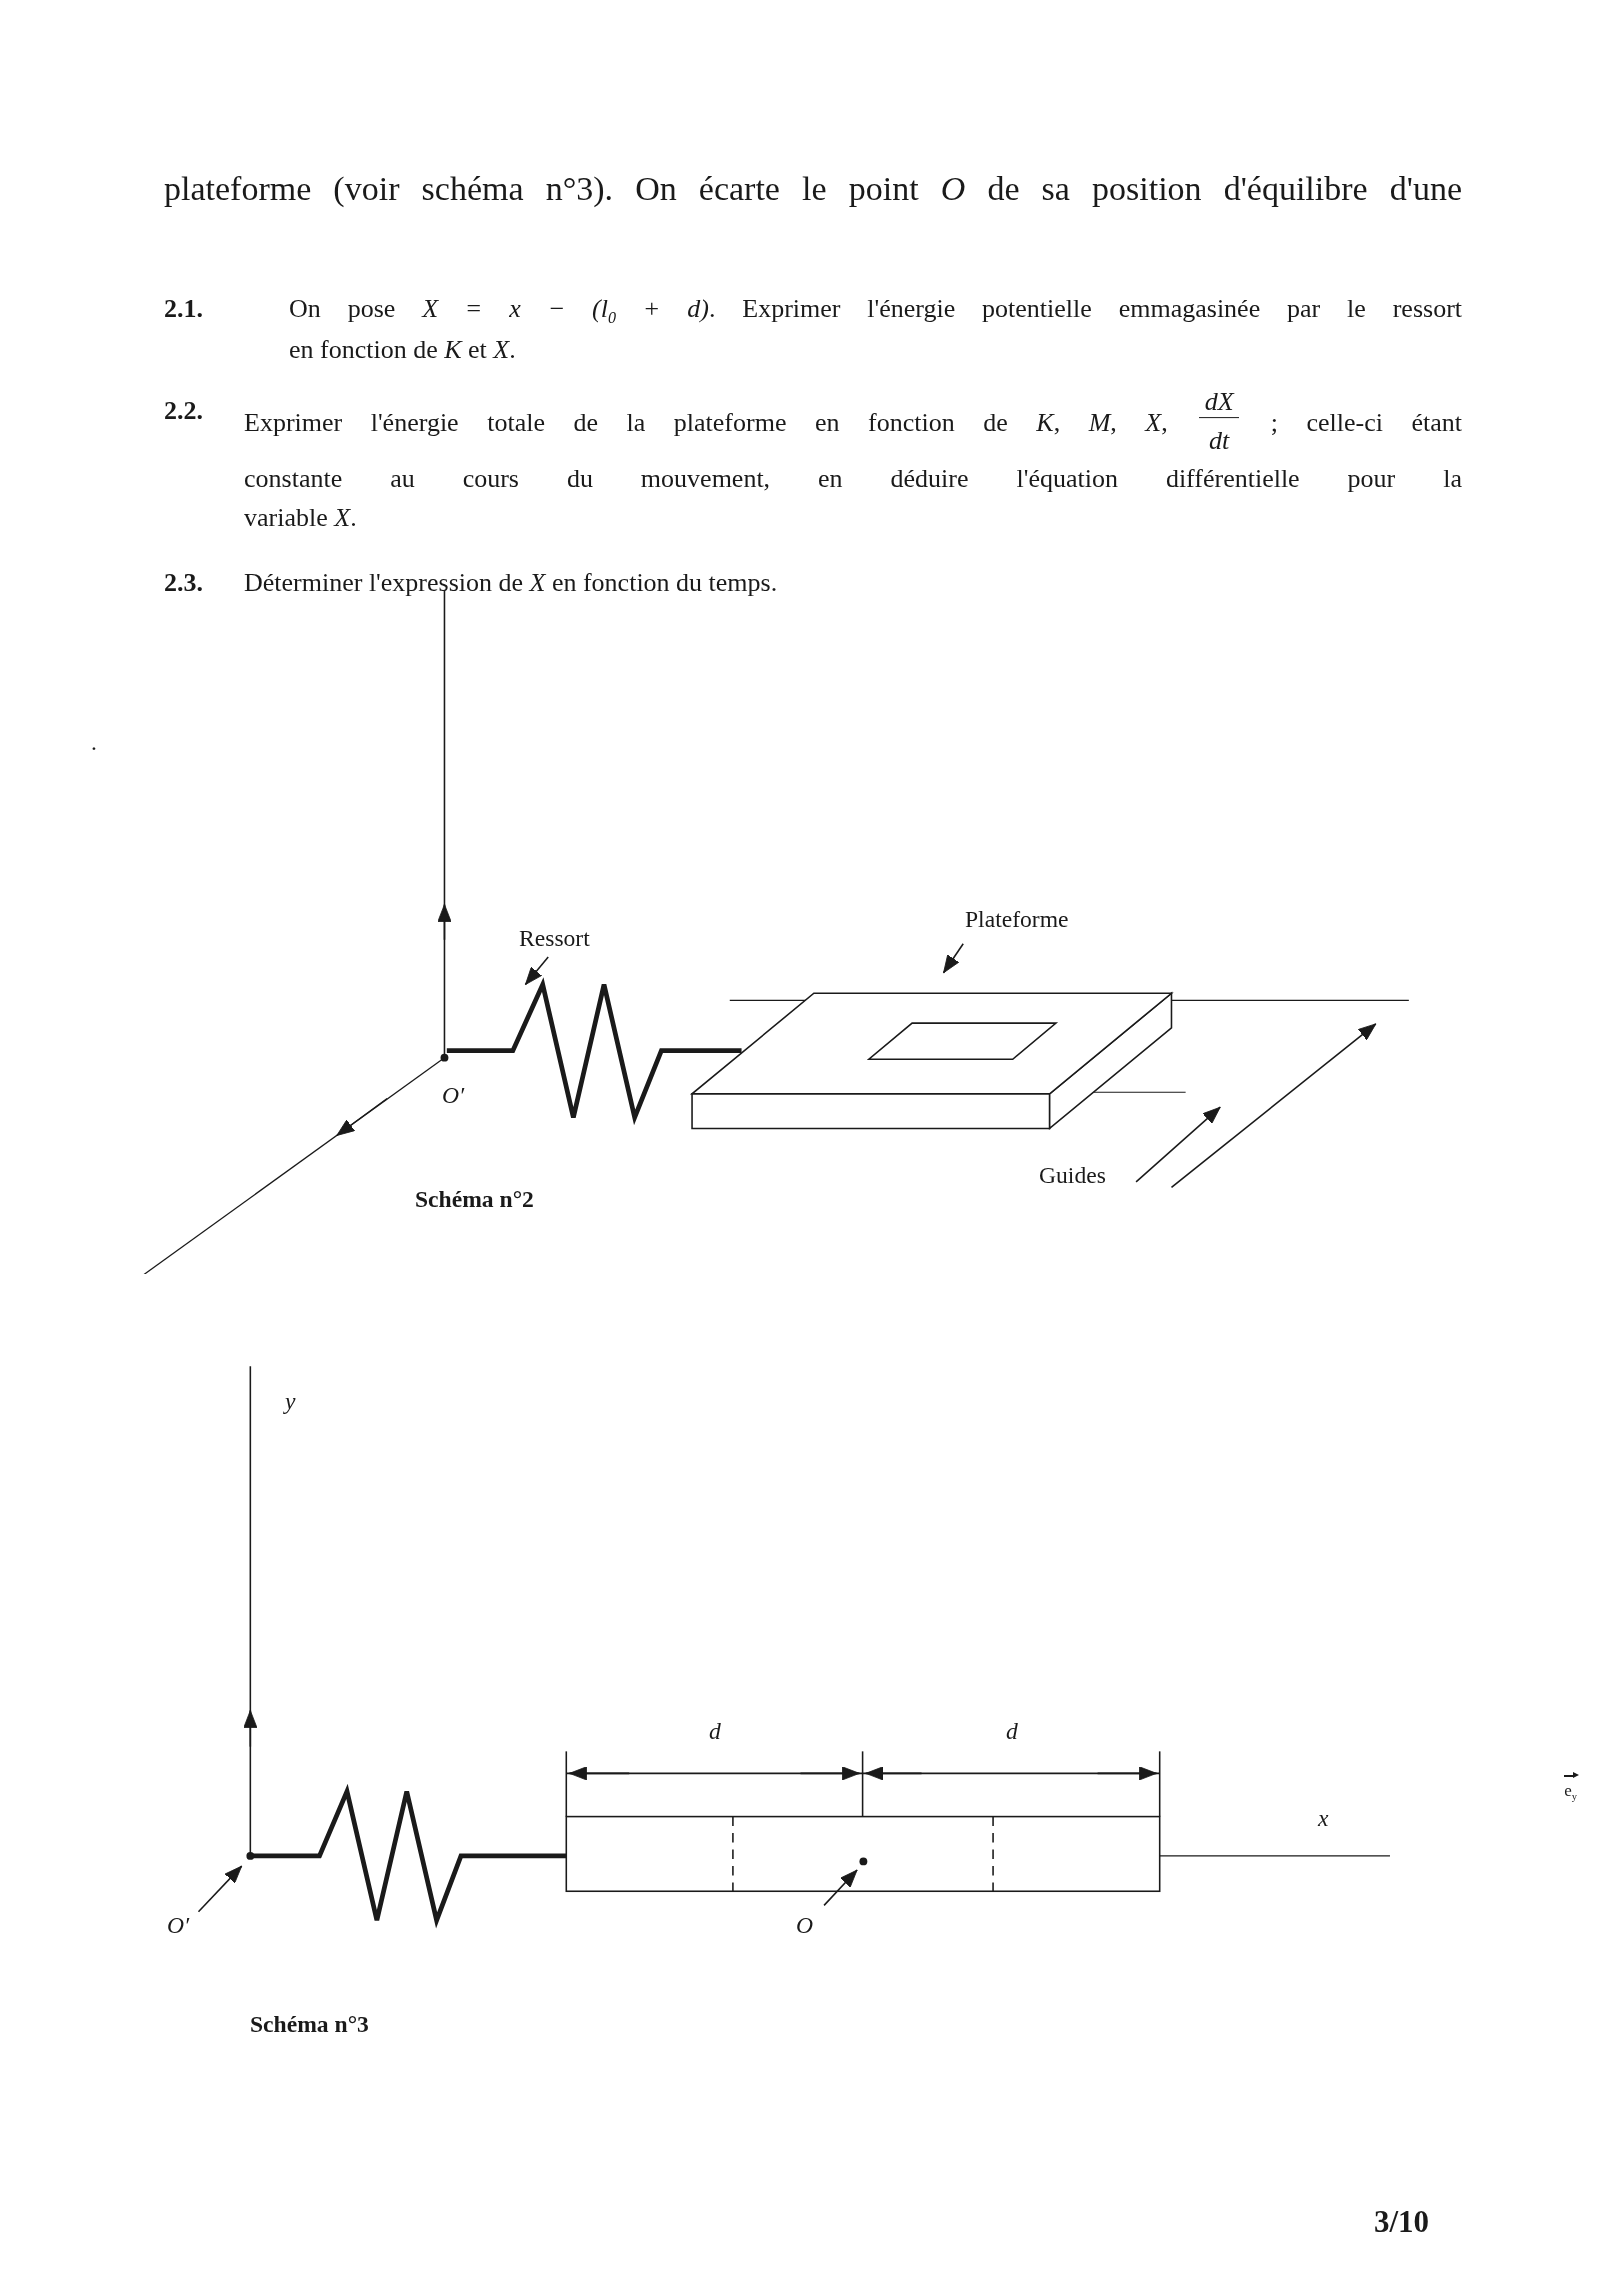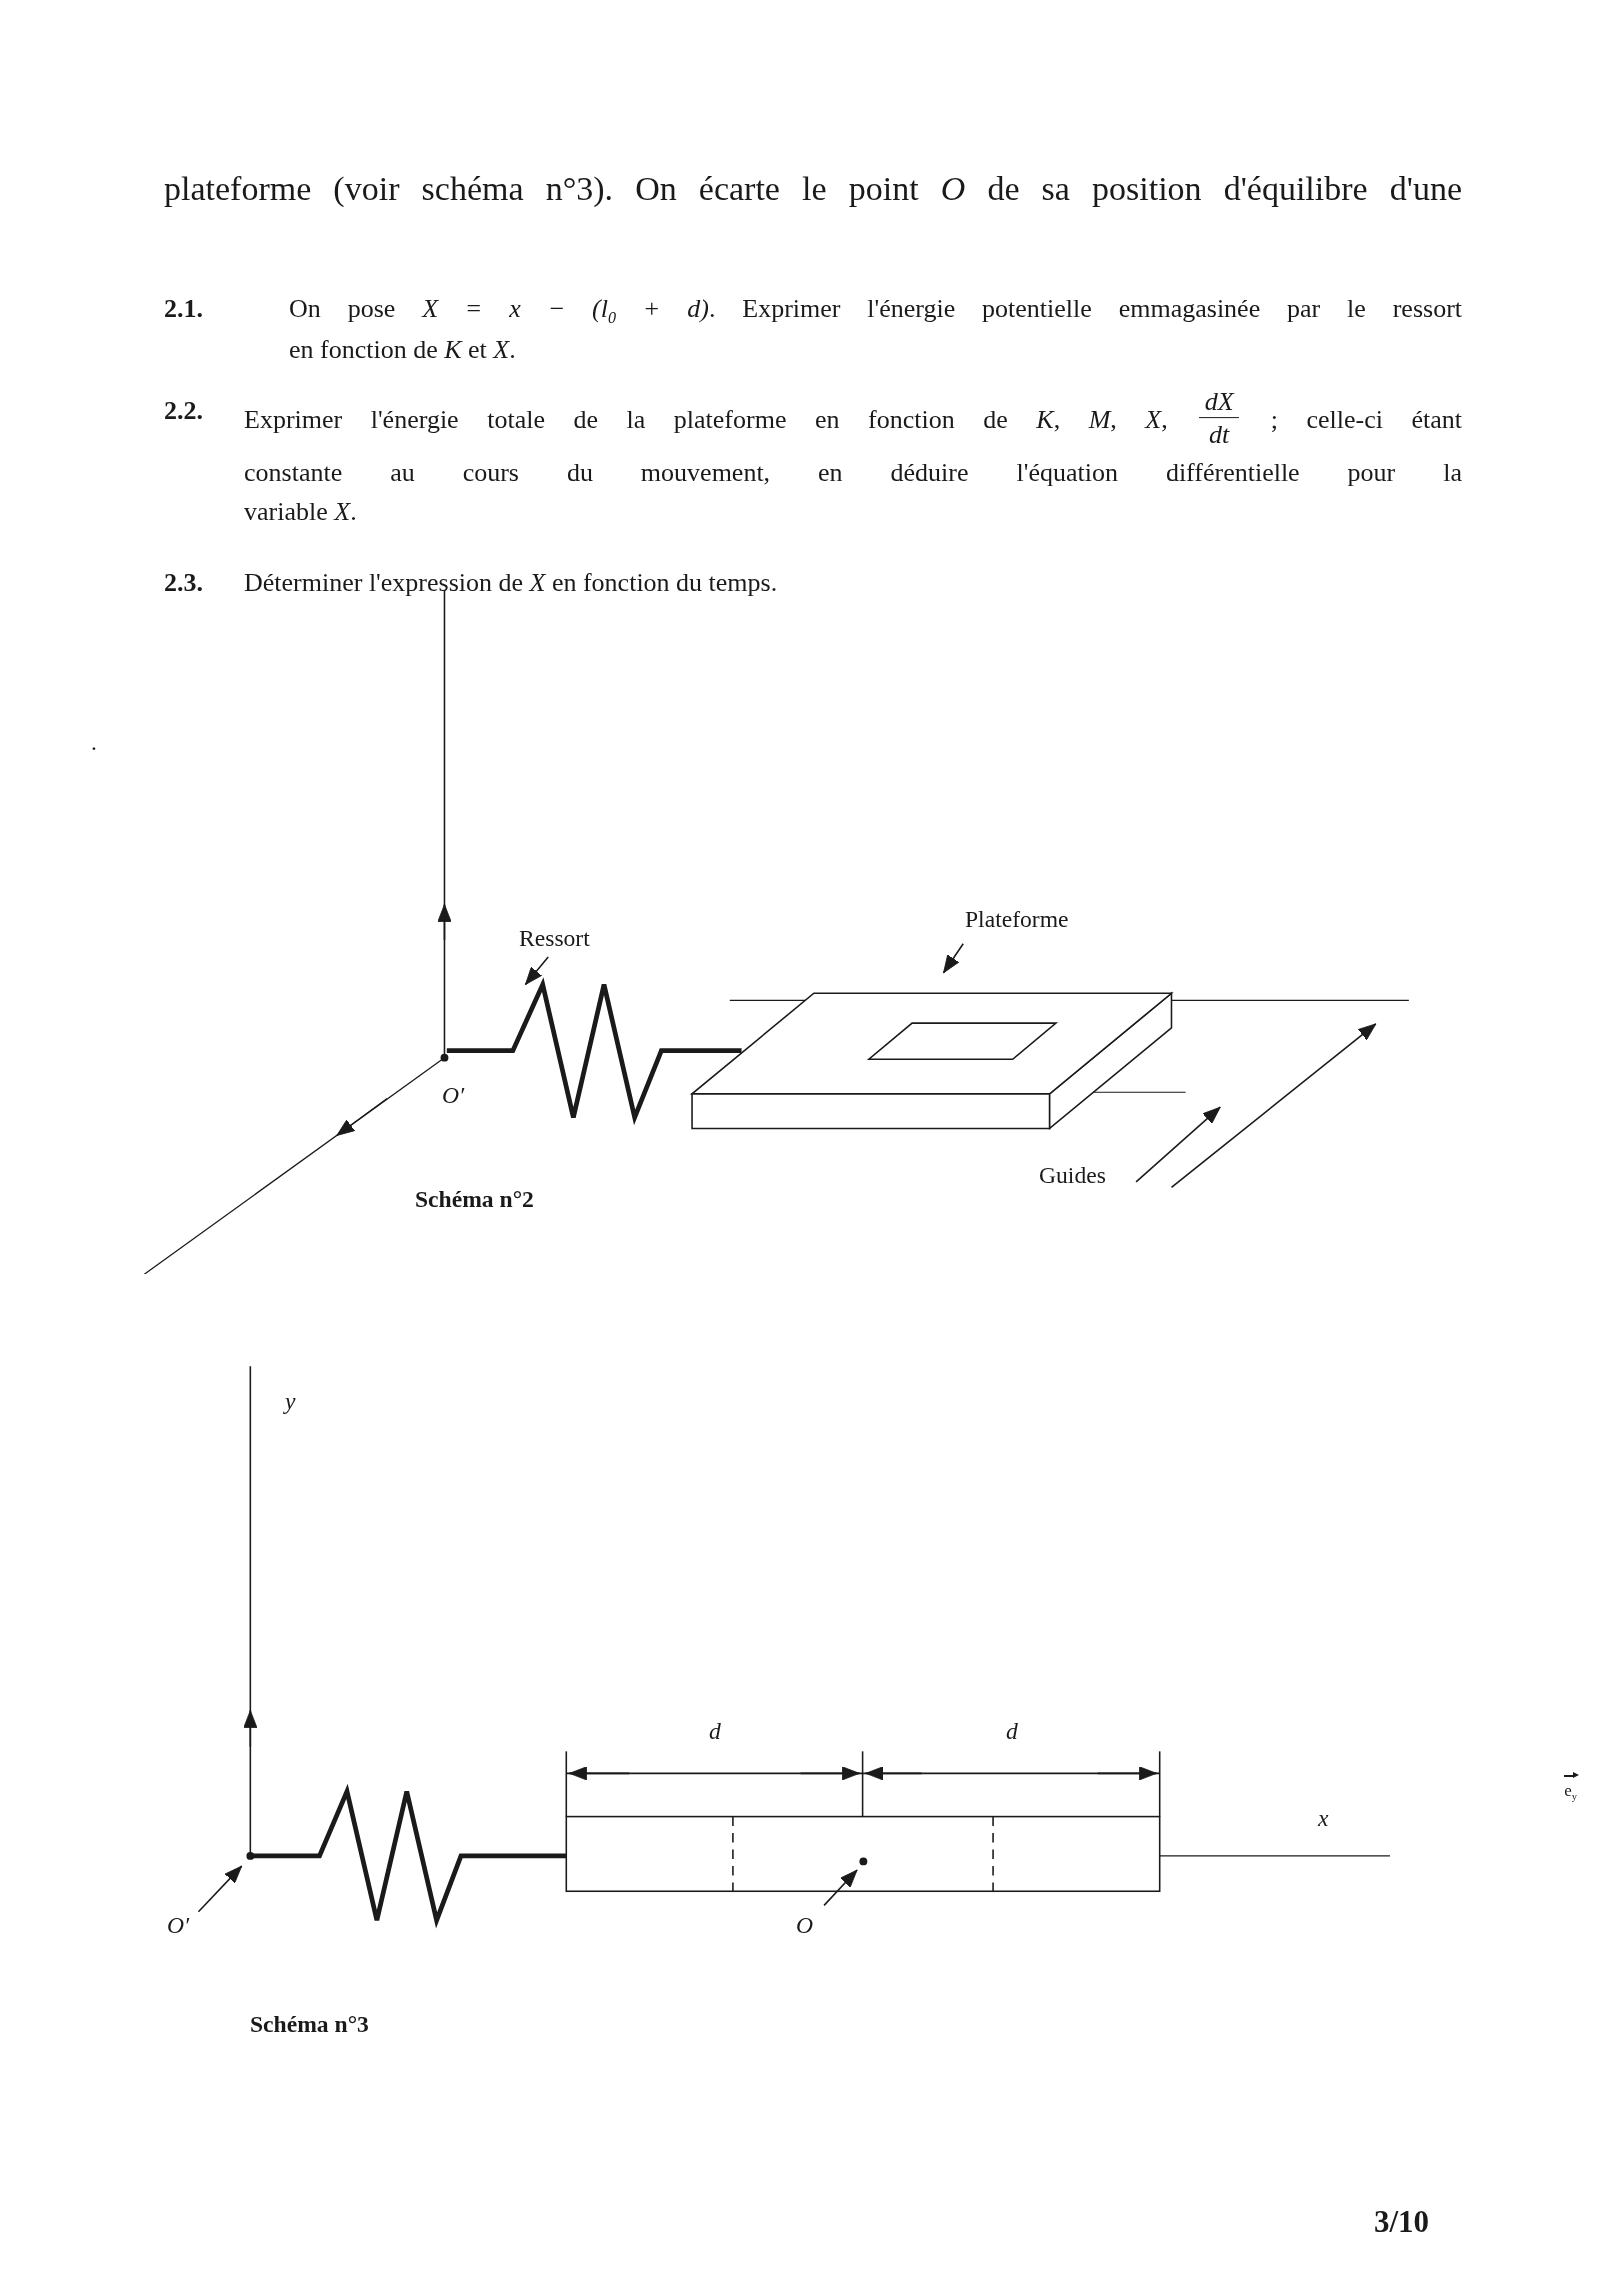--- a/index.html
+++ b/index.html
@@ -16,21 +16,21 @@
   .q3{top:563px;}
   .qlabel{flex:0 0 80px;font-weight:700;}
   .qbody{flex:1;}
   .line{display:block;text-align:justify;}
   .just{text-align-last:justify;}
   .math{font-style:italic;}
   sub{font-size:0.62em;}
   .frac{display:inline-flex;flex-direction:column;align-items:center;vertical-align:middle;
         font-style:italic;line-height:1.12;margin:0 3px;transform:translateY(-3.9px);}
   .frac .fnum{border-bottom:1.6px solid #1a1a1a;padding:0 5.5px 0.8px;}
-  .frac .fden{padding-top:2px;font-family:Liberation Serif, serif;}
+  .frac .fden{padding-top:8px;font-family:Liberation Serif, serif;}
   .fig{position:absolute;text-align:right;}
   .fig2{left:79px;top:582px;width:1388px;height:692px;}
   .fig3{left:79px;top:1352px;width:1388px;height:794px;}
   .fig svg{position:absolute;left:0;top:0;}
   .figlabel{position:absolute;font-size:23.6px;white-space:nowrap;}
   .it{font-style:italic;}
   .caption{font-weight:700;font-size:23.6px;}
   .vec{position:relative;display:inline-block;padding-top:9.4px;font-size:17px;}
   .vec .bar{position:absolute;top:3.1px;left:0;width:72%;height:1.6px;background:#1a1a1a;}
   .vec .bar::after{content:'';position:absolute;right:-5.5px;top:-3.1px;width:0;height:0;

